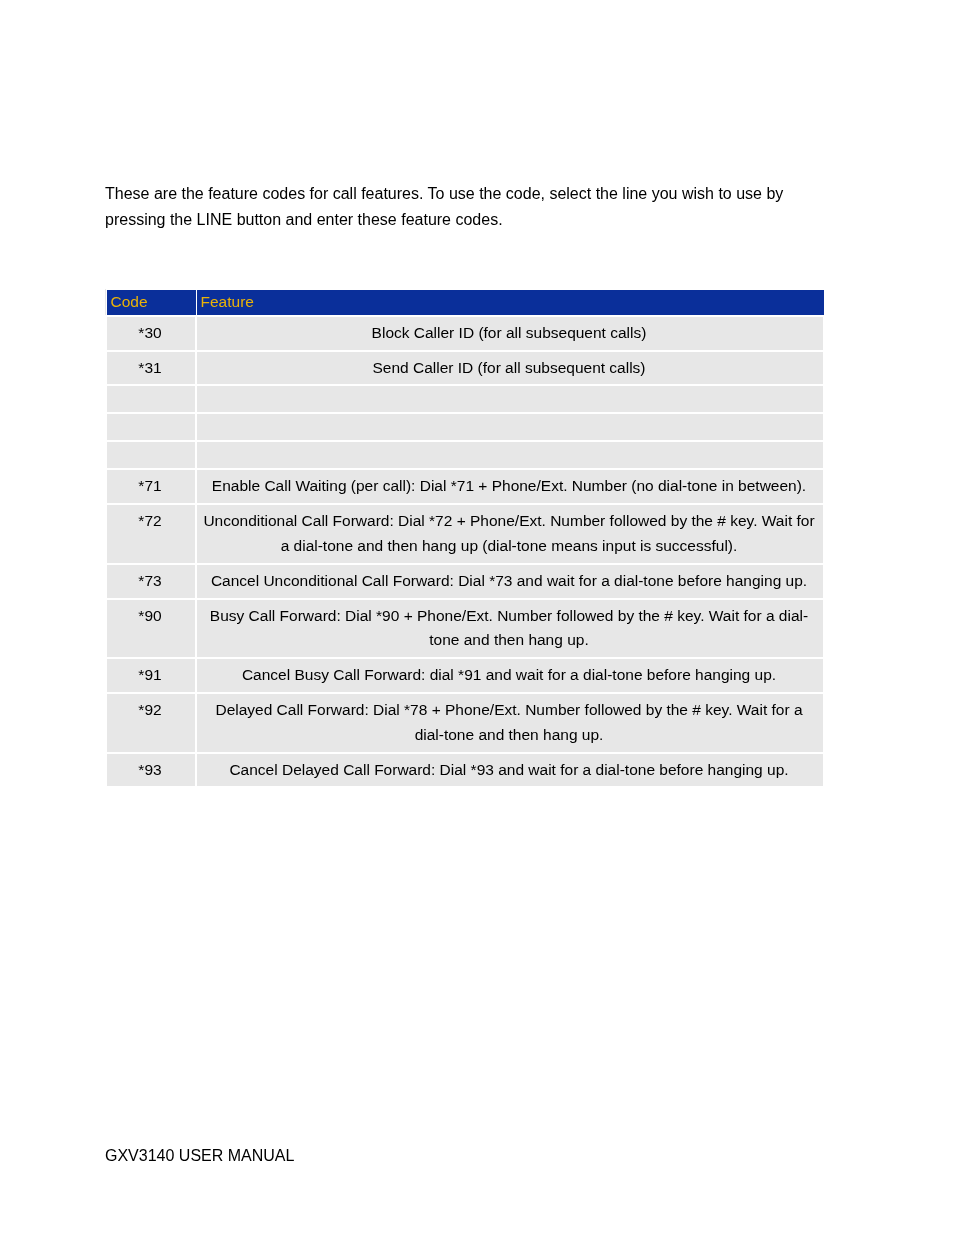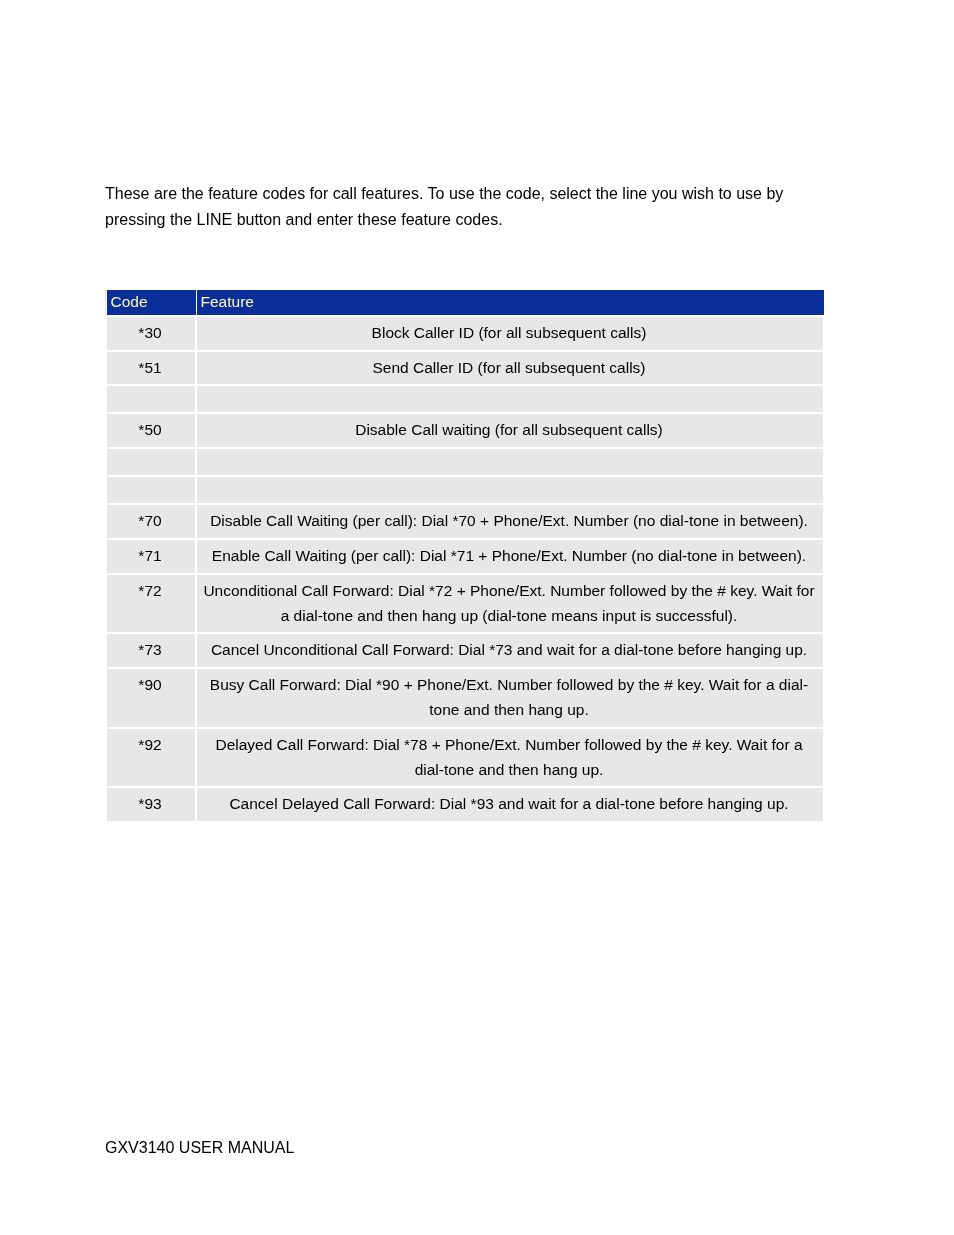--- a/index.html
+++ b/index.html
@@ -22,21 +22,21 @@
     margin-bottom: 55px;
   }
   table.feature-table {
     border-collapse: collapse;
     width: 100%;
     background: #e7e7e7;
     font-size: 15.5px;
   }
   table.feature-table th {
     background: #0a2f9a;
-    color: #fef9c3;
+    color: #eab308;
     font-weight: normal;
     text-align: left;
     padding: 3px 6px 4px 4px;
     border: 1px solid #ffffff;
   }
   table.feature-table td {
     padding: 4px 6px 4px 4px;
     vertical-align: top;
     border: 2px solid #ffffff;
     line-height: 1.6;
@@ -49,21 +49,21 @@
     height: 18px;
     padding: 0;
   }
   .justify {
     text-align: justify;
   }
   .footer {
     position: absolute;
     left: 105px;
     right: 105px;
-    bottom: 78px;
+    bottom: 70px;
     font-size: 16px;
   }
   .footer-left {
     float: left;
   }
   .footer-right {
     float: right;
     text-align: right;
     line-height: 1.3;
   }
@@ -85,58 +85,54 @@
         <th class="code-col">Code</th>
         <th>Feature</th>
       </tr>
     </thead>
     <tbody id="table-body">
         <tr>
           <td class="code-col">*30</td>
           <td>Block Caller ID (for all subsequent calls)</td>
         </tr>
         <tr>
-          <td class="code-col">*51</td>
+          <td class="code-col">*31</td>
           <td>Send Caller ID (for all subsequent calls)</td>
-        </tr>
-        <tr class="spacer-row">
-          <td class="code-col"></td>
-          <td></td>
-        </tr>
-        <tr>
-          <td class="code-col">*50</td>
-          <td>Disable Call waiting (for all subsequent calls)</td>
         </tr>
         <tr class="spacer-row">
           <td class="code-col"></td>
           <td></td>
         </tr>
         <tr class="spacer-row">
           <td class="code-col"></td>
           <td></td>
         </tr>
-        <tr>
-          <td class="code-col">*70</td>
-          <td>Disable Call Waiting (per call): Dial *70 + Phone/Ext. Number (no dial-tone in between).</td>
+        <tr class="spacer-row">
+          <td class="code-col"></td>
+          <td></td>
         </tr>
         <tr>
           <td class="code-col">*71</td>
           <td>Enable Call Waiting (per call): Dial *71 + Phone/Ext. Number (no dial-tone in between).</td>
         </tr>
         <tr>
           <td class="code-col">*72</td>
           <td class="justify">Unconditional Call Forward: Dial *72 + Phone/Ext. Number followed by the # key. Wait for a dial-tone and then hang up (dial-tone means input is successful).</td>
         </tr>
         <tr>
           <td class="code-col">*73</td>
           <td>Cancel Unconditional Call Forward: Dial *73 and wait for a dial-tone before hanging up.</td>
         </tr>
         <tr>
           <td class="code-col">*90</td>
           <td class="justify">Busy Call Forward: Dial *90 + Phone/Ext. Number followed by the # key. Wait for a dial- tone and then hang up.</td>
+        </tr>
+        <tr>
+          <td class="code-col">*91</td>
+          <td>Cancel Busy Call Forward: dial *91 and wait for a dial-tone before hanging up.</td>
         </tr>
         <tr>
           <td class="code-col">*92</td>
           <td class="justify">Delayed Call Forward: Dial *78 + Phone/Ext. Number followed by the # key. Wait for a dial-tone and then hang up.</td>
         </tr>
         <tr>
           <td class="code-col">*93</td>
           <td>Cancel Delayed Call Forward: Dial *93 and wait for a dial-tone before hanging up.</td>
         </tr>
       </tbody>

